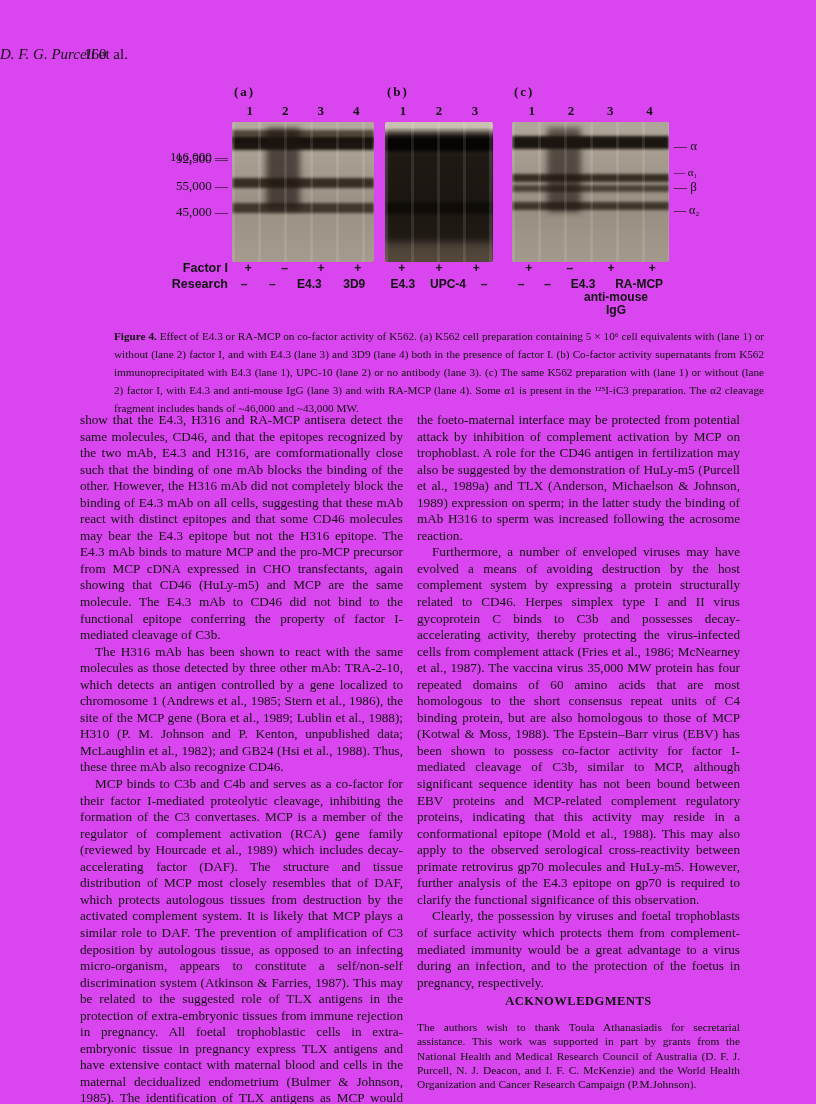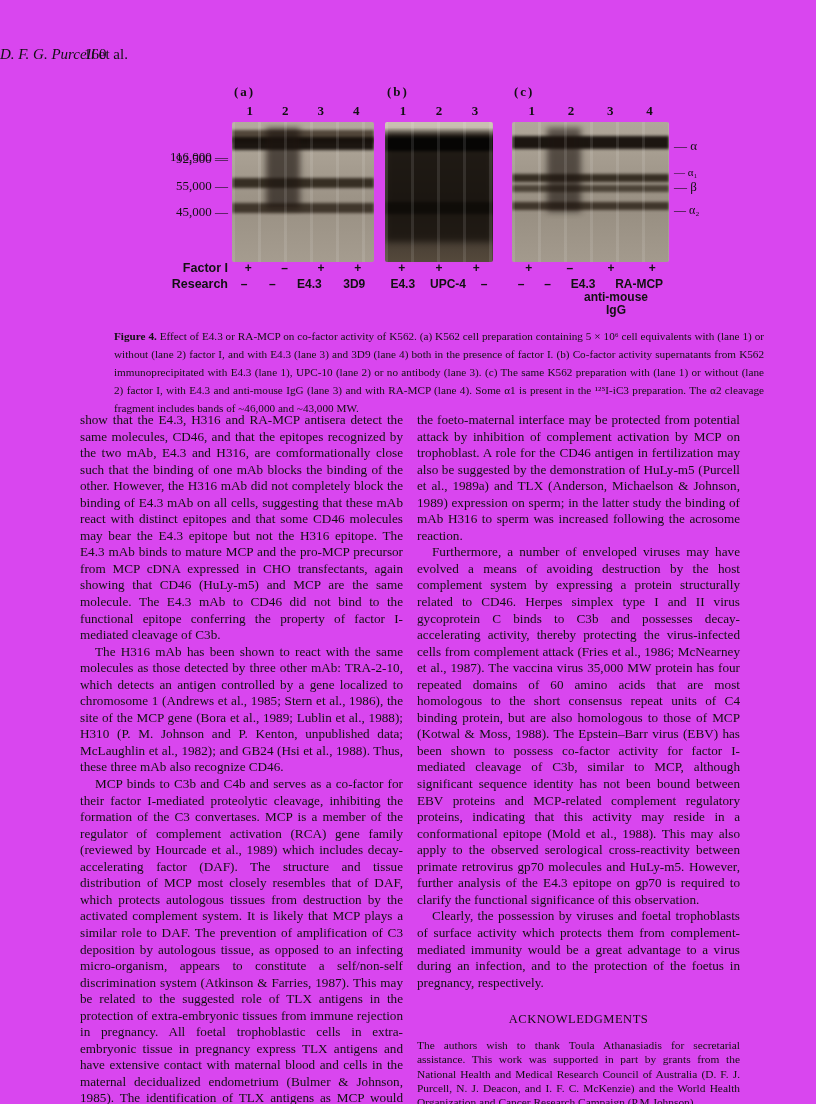--- a/index.html
+++ b/index.html
@@ -69,21 +69,21 @@
   .caption{position:absolute;top:327px;left:114px;width:650px;
     font-size:11.2px;line-height:18px;text-align:justify;}
   .caption .cap-label{font-weight:bold;}
 
   
   .col{position:absolute;top:412px;width:323px;font-size:13.2px;line-height:16.55px;
     text-align:justify;}
   .col-left{left:80px;} .col-right{left:417px;}
   .col p{margin:0;text-indent:15px;}
   .col p.noindent{text-indent:0;}
-  .ack-title{margin:20px 0 10px 0;text-align:center;font-weight:normal;font-size:12.5px;
+  .ack-title{margin:2px 0 10px 0;text-align:center;font-weight:bold;font-size:12.5px;
     letter-spacing:.5px;}
   .ack-text{font-size:11.4px;line-height:14.4px;text-align:justify;}
 </style>
 </head>
 <body>
 
 <div class="page">
 
   <div class="page-number">160</div>
   <div class="running-head"><span>D. F. G. Purcell</span><span class="etal"> et al.</span></div>

